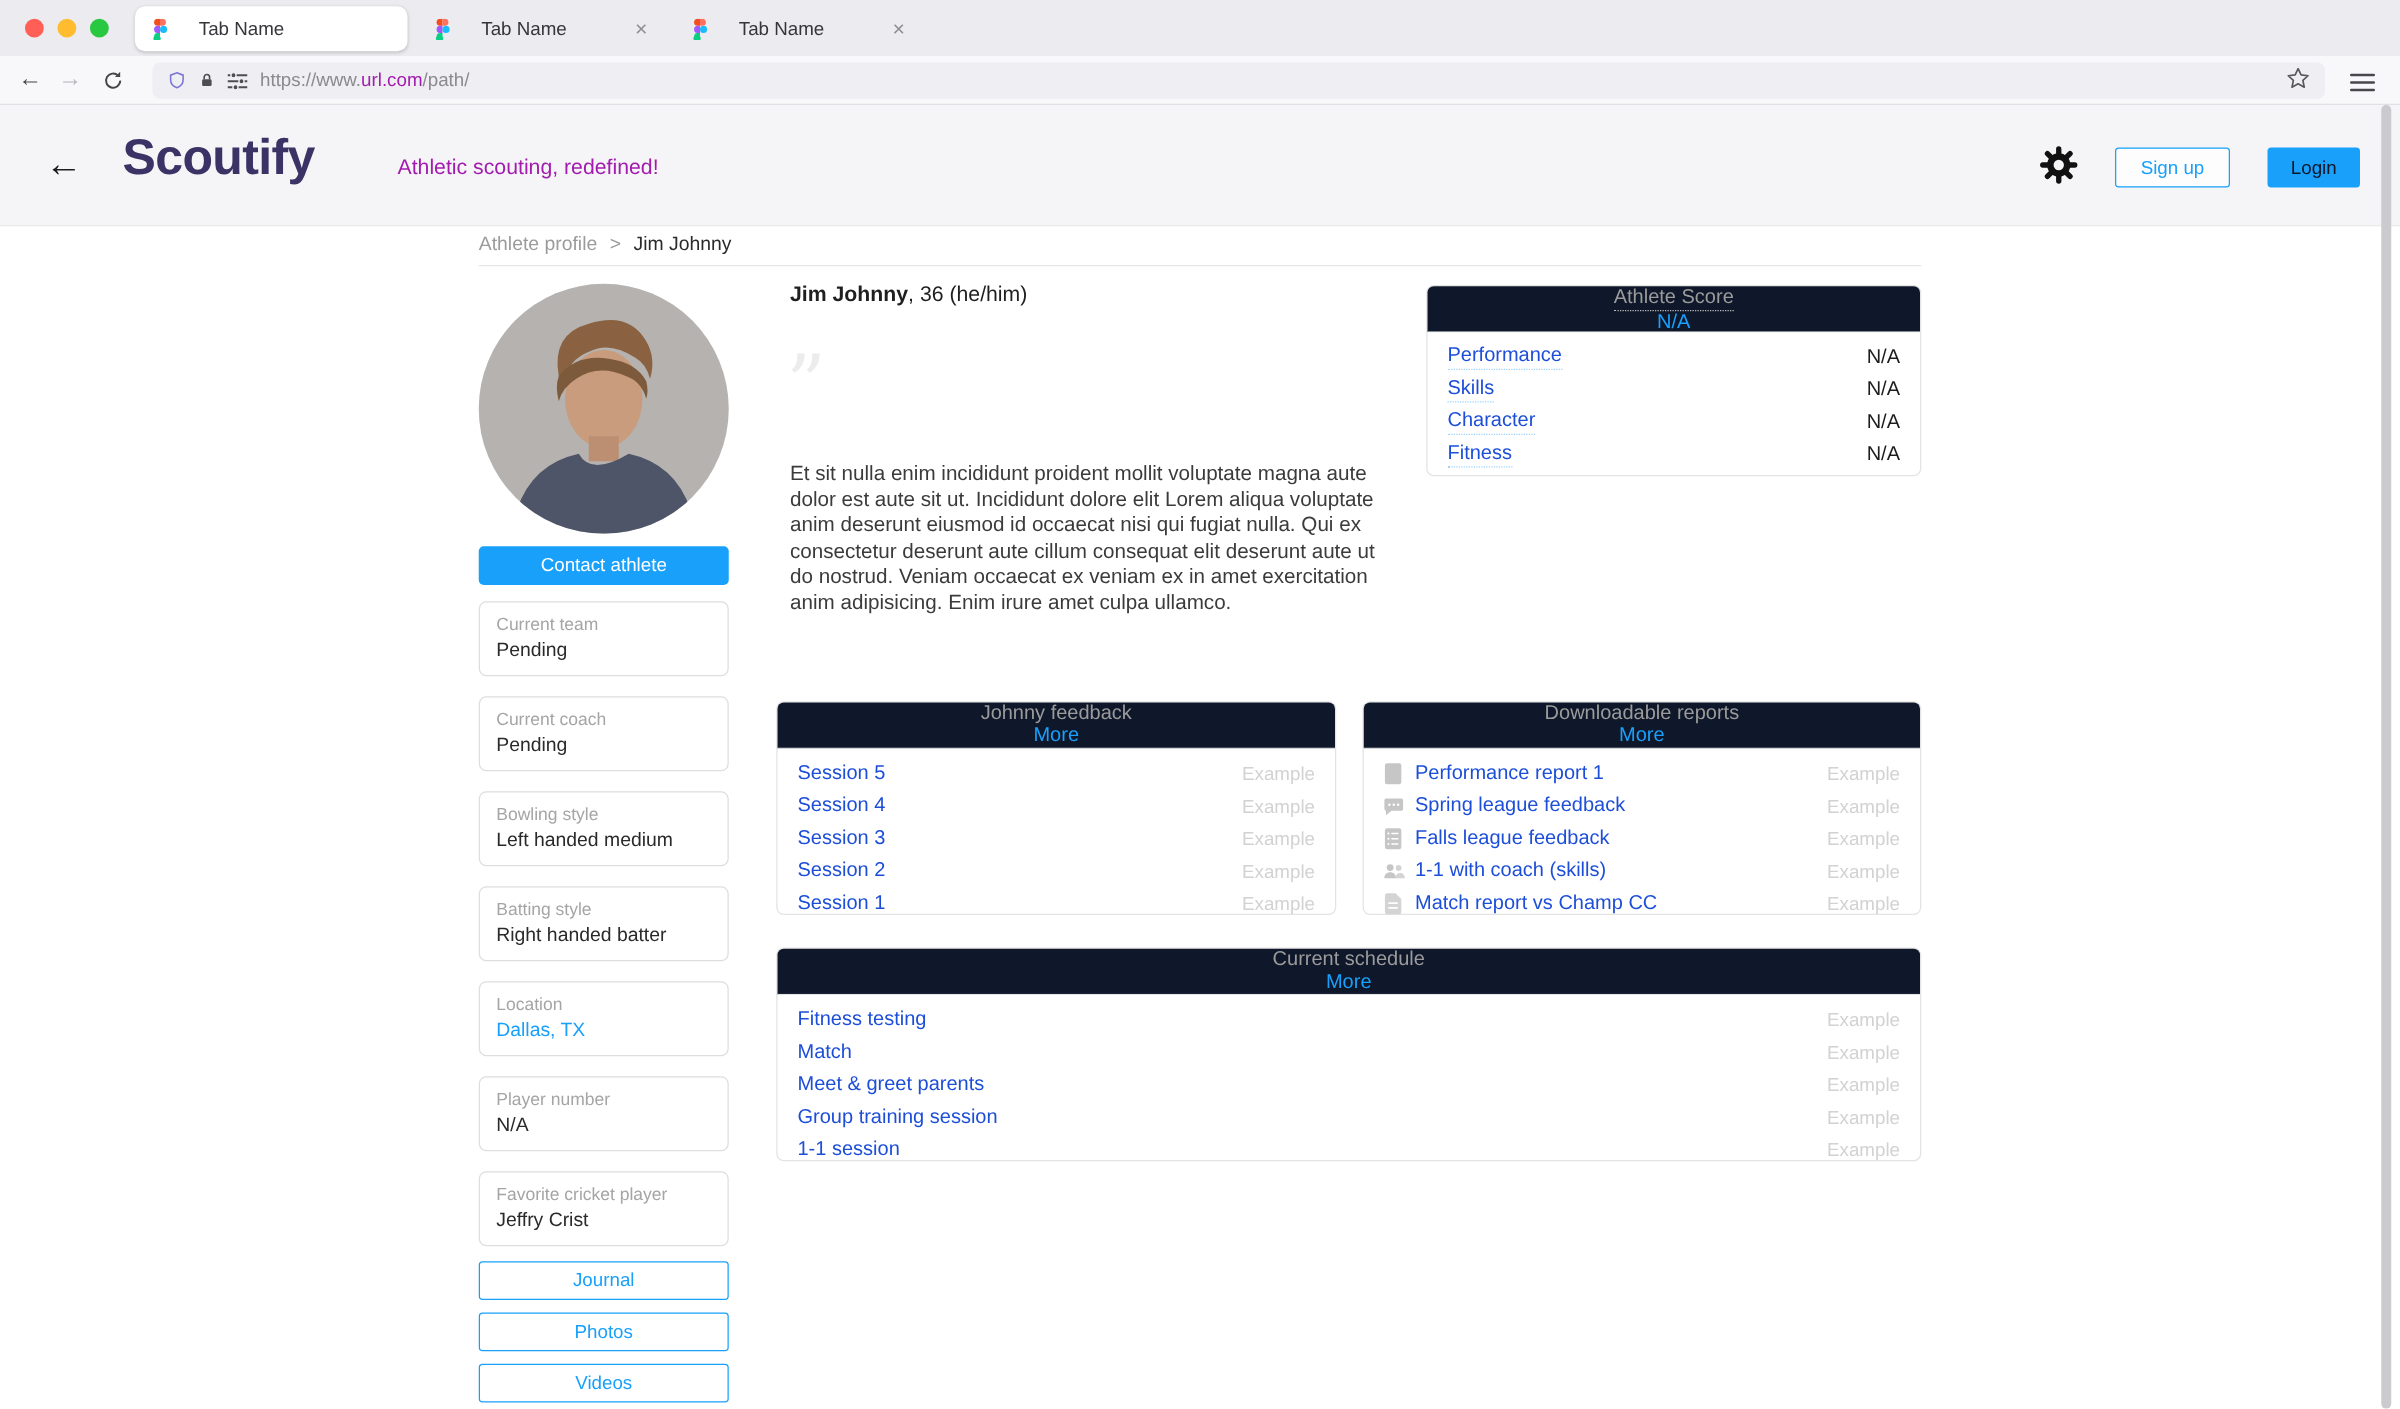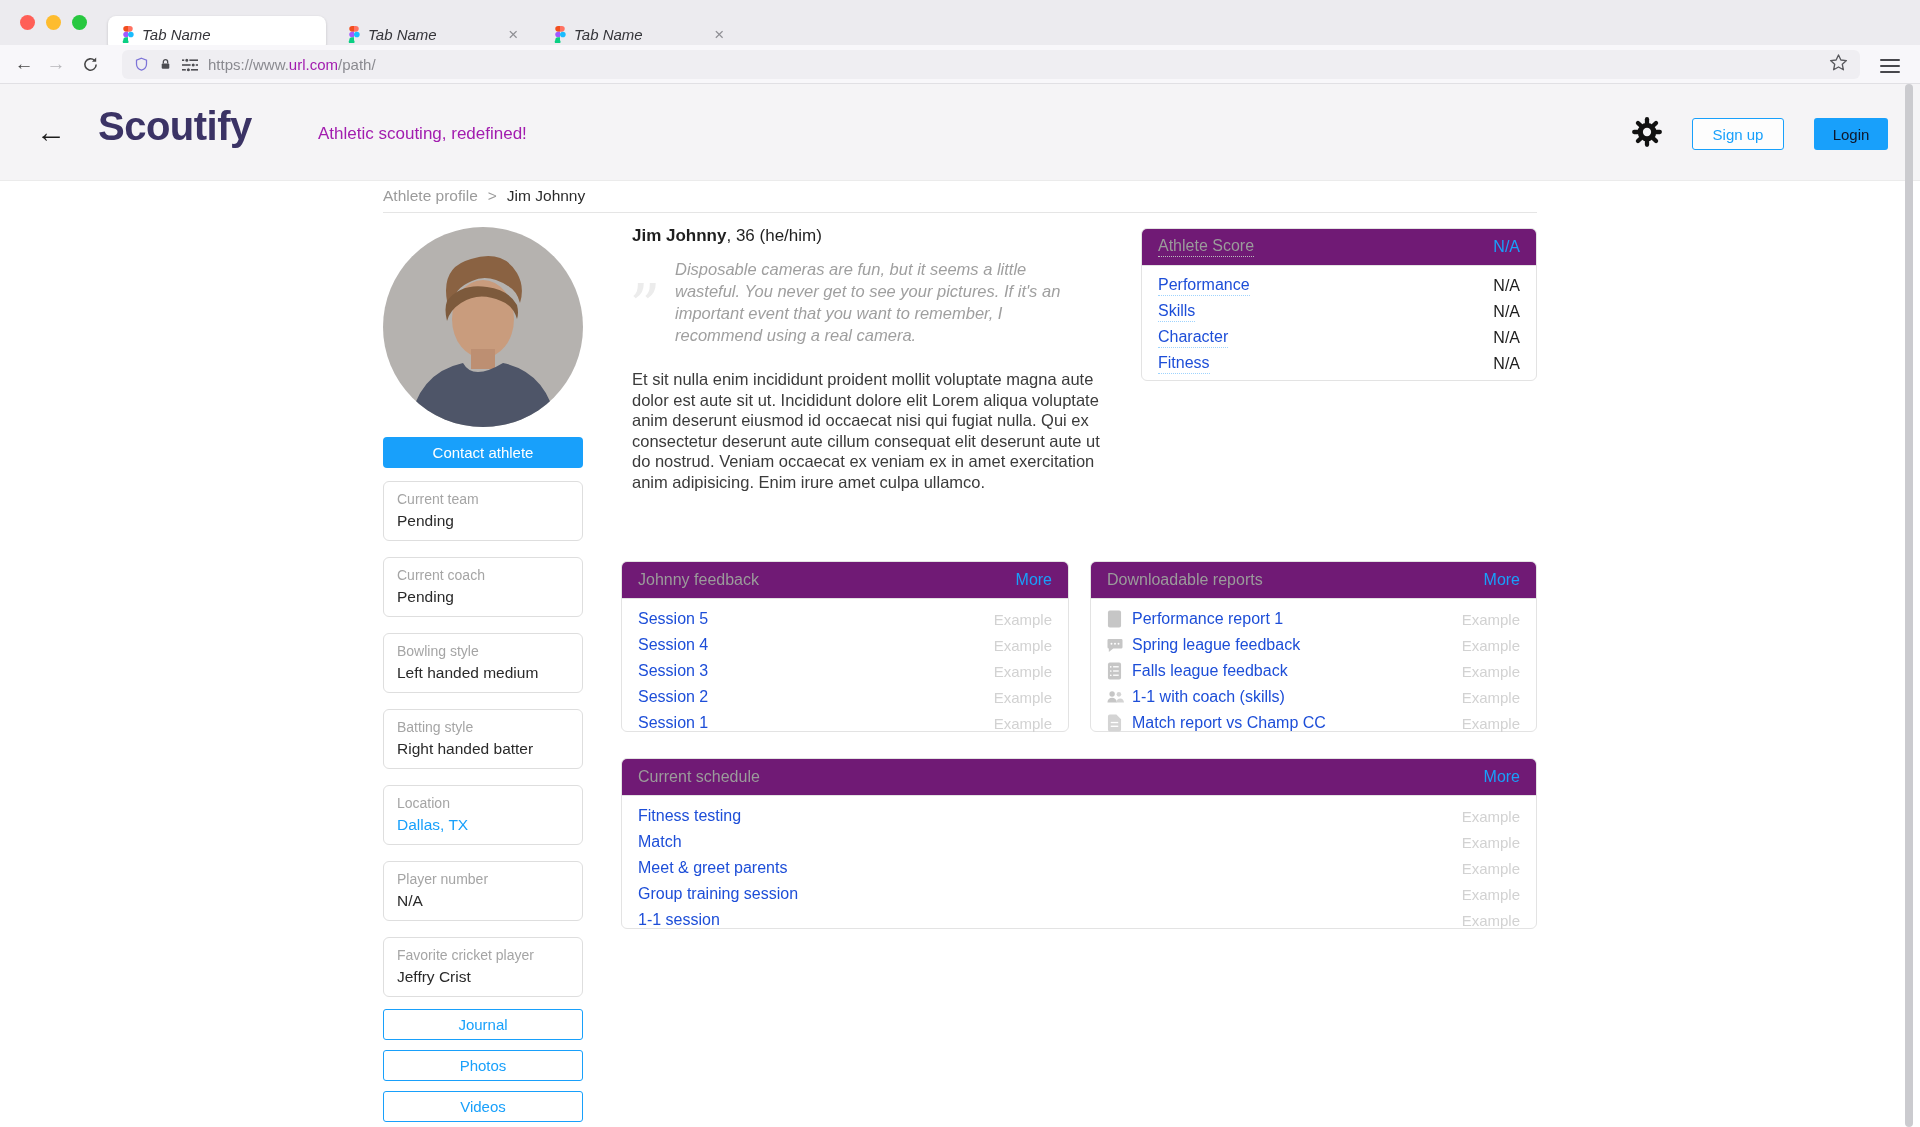--- a/index.html
+++ b/index.html
@@ -9,21 +9,21 @@
     background:#ffffff; overflow:hidden; position:relative;
     -webkit-font-smoothing:antialiased;
   }
 
   
   .tabstrip { position:absolute; top:0; left:0; right:0; height:45px; background:#ecebef; }
   .traffic { position:absolute; top:15px; left:20px; display:flex; gap:11px; }
   .traffic span { width:15px; height:15px; border-radius:50%; display:block; }
   .tl-close{ background:#ff5f57; } .tl-min{ background:#febc2e; } .tl-max{ background:#28c840; }
 
-  .tab { position:absolute; top:16px; height:36px; display:flex; align-items:center; gap:8px; padding:0 14px; font-size:15px; color:#35353a;font-style:italic; }
+  .tab { position:absolute; top:5px; height:36px; display:flex; align-items:center; gap:25px; padding:0 14px; font-size:15px; color:#35353a; }
   .tab.active { left:108px; width:218px; background:#ffffff; border-radius:8px; box-shadow:0 1px 3px rgba(0,0,0,.18); }
   .tab.t2 { left:334px; width:200px; }
   .tab.t3 { left:540px; width:200px; }
   .tab .lbl { flex:1; white-space:nowrap; overflow:hidden; }
   .tab .x { color:#8f8f94; font-size:17px; line-height:1; padding:0 2px; }
 
   .toolbar { position:absolute; top:45px; left:0; right:0; height:39px; background:#f8f7fa; border-bottom:1px solid #e1e0e4; }
   .navbtn { position:absolute; top:7px; width:24px; height:24px; display:flex; align-items:center; justify-content:center; font-size:19px; color:#474747; }
   .navbtn.fwd { color:#b6b6ba; }
   .urlfield { position:absolute; left:122px; top:5px; width:1738px; height:29px; background:#efeef2; border-radius:6px; display:flex; align-items:center; padding:0 12px; gap:10px; }
@@ -60,21 +60,21 @@
   
   .athlete-name { position:absolute; left:632px; top:226px; font-size:17px; color:#1f1f1f; }
   .athlete-name b { font-weight:bold; }
   .quote-wrap { position:absolute; left:629px; top:258px; width:470px; }
   .quote-glyph { position:absolute; left:0; top:18px; font-family:"DejaVu Serif", serif; font-size:62px; color:#ececec; line-height:1; }
   .quote-text { margin-left:46px; width:418px; font-style:italic; font-size:16.5px; line-height:22px; color:#9f9f9f; }
   .bio { position:absolute; left:632px; top:369px; width:482px; font-size:16.5px; line-height:20.5px; color:#3b3b3b; }
 
   
   .panel { position:absolute; background:#fff; border:1px solid #e3e3e3; border-radius:6px; }
-  .panel-head { height:37px; background:#701a75; border-bottom:1px solid #e3e3e3; border-radius:5px 5px 0 0; display:flex; justify-content:space-between; align-items:center; padding:0 16px; }
+  .panel-head { height:37px; background:#0f172a; border-bottom:1px solid #e3e3e3; border-radius:5px 5px 0 0; display:flex; justify-content:space-between; align-items:center; padding:0 16px;flex-direction:column; }
   .panel-title { font-size:16px; color:#9b9b9b; }
   .panel-title.dotted { border-bottom:1px dotted #bcbcbc; padding-bottom:1px; }
   .more { font-size:16px; color:#18a0fb; }
   .panel-body { padding:7px 16px 8px; }
   .prow { display:flex; justify-content:space-between; align-items:center; height:26px; }
   .plink { font-size:16px; color:#1d4ed8; display:flex; align-items:center; gap:8px; }
   .plink .u { border-bottom:1px dotted #9ed3fd; padding-bottom:1px; }
   .pmeta { font-size:15px; color:#d2d2d2; }
   .pvalue { font-size:16px; color:#1d1d1d; }
 
@@ -252,21 +252,20 @@
 <div class="btn nav-btn" style="top:1009px">Journal</div>
 <div class="btn nav-btn" style="top:1050px">Photos</div>
 <div class="btn nav-btn" style="top:1091px">Videos</div>
 
 <div class="athlete-name">
   <b>Jim Johnny</b><span>, 36 (he/him)</span>
 </div>
 
 <div class="quote-wrap">
   <div class="quote-glyph">”</div>
-  <div class="quote-text">Disposable cameras are fun, but it seems a little wasteful. You never get to see your pictures. If it's an important event that you want to remember, I recommend using a real camera.</div>
 </div>
 
 <div class="bio">Et sit nulla enim incididunt proident mollit voluptate magna aute dolor est aute sit ut. Incididunt dolore elit Lorem aliqua voluptate anim deserunt eiusmod id occaecat nisi qui fugiat nulla. Qui ex consectetur deserunt aute cillum consequat elit deserunt aute ut do nostrud. Veniam occaecat ex veniam ex in amet exercitation anim adipisicing. Enim irure amet culpa ullamco.</div>
 
 <div class="panel score-panel">
   <div class="panel-head">
     <span class="panel-title dotted">Athlete Score</span>
     <span class="more">N/A</span>
   </div>
   <div class="panel-body">

